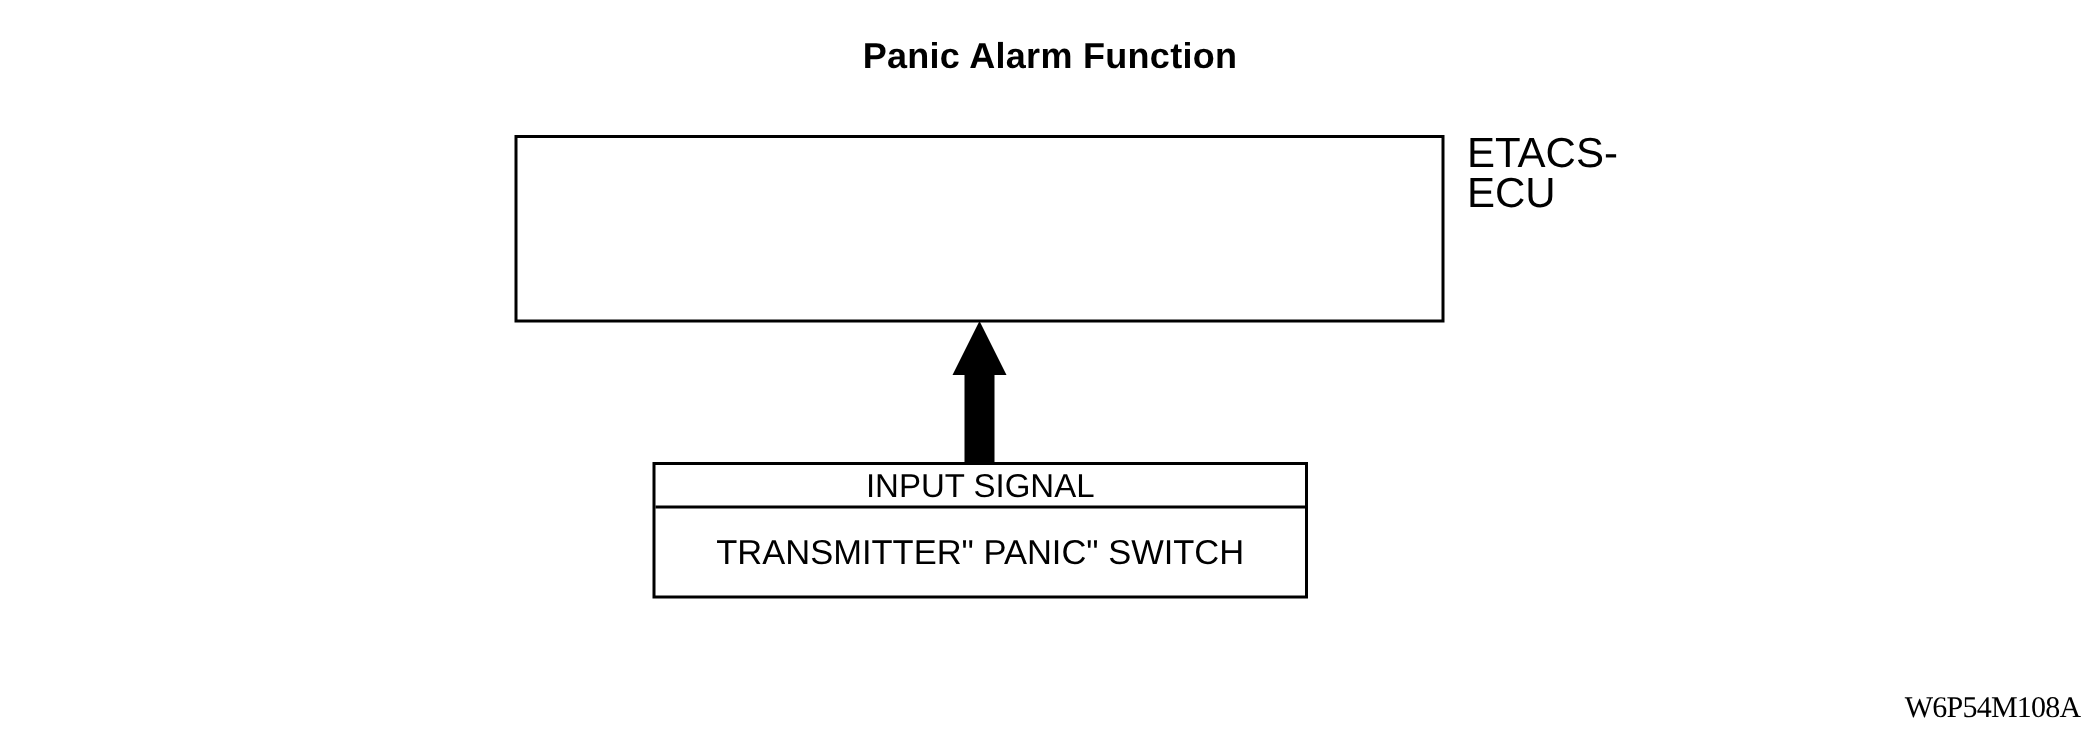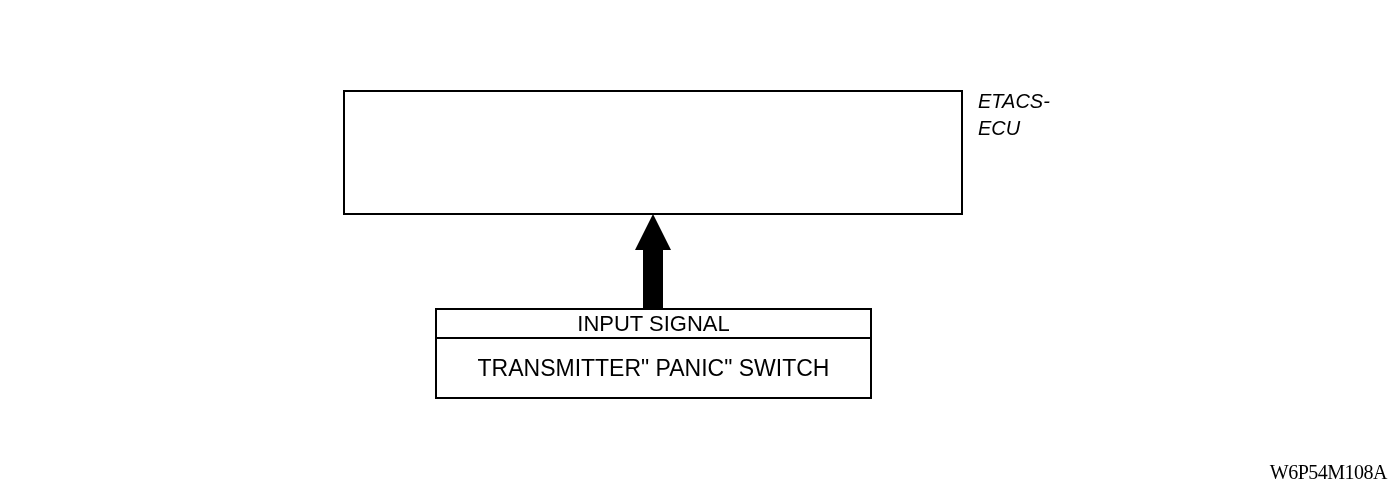--- a/index.html
+++ b/index.html
@@ -33,24 +33,23 @@
     top: 90px;
     width: 620px;
     height: 125px;
     border: 2px solid var(--ink);
     background: var(--bg);
   }
   .ecu-label {
     position: absolute;
     left: 978px;
     top: 88px;
-    font-size: 20px;
+    font-size: 28px;
     line-height: 27px;
     white-space: pre-line;
-    font-style: italic;
   }
   .arrow-head {
     position: absolute;
     left: 635px;
     top: 214px;
     width: 0;
     height: 0;
     border-left: 18px solid transparent;
     border-right: 18px solid transparent;
     border-bottom: 36px solid var(--ink);
@@ -93,20 +92,21 @@
     font-family: Liberation Serif, serif;
     font-size: 20px;
     letter-spacing: -0.5px;
   }
 </style>
 </head>
 <body>
 
 <div class="canvas">
 
+  <div class="diagram-title">Panic Alarm Function</div>
 
   <div class="ecu-box"></div>
 
   <div class="ecu-label">ETACS-
 ECU</div>
 
   <div>
     <div class="arrow-head"></div>
     <div class="arrow-shaft"></div>
   </div>

